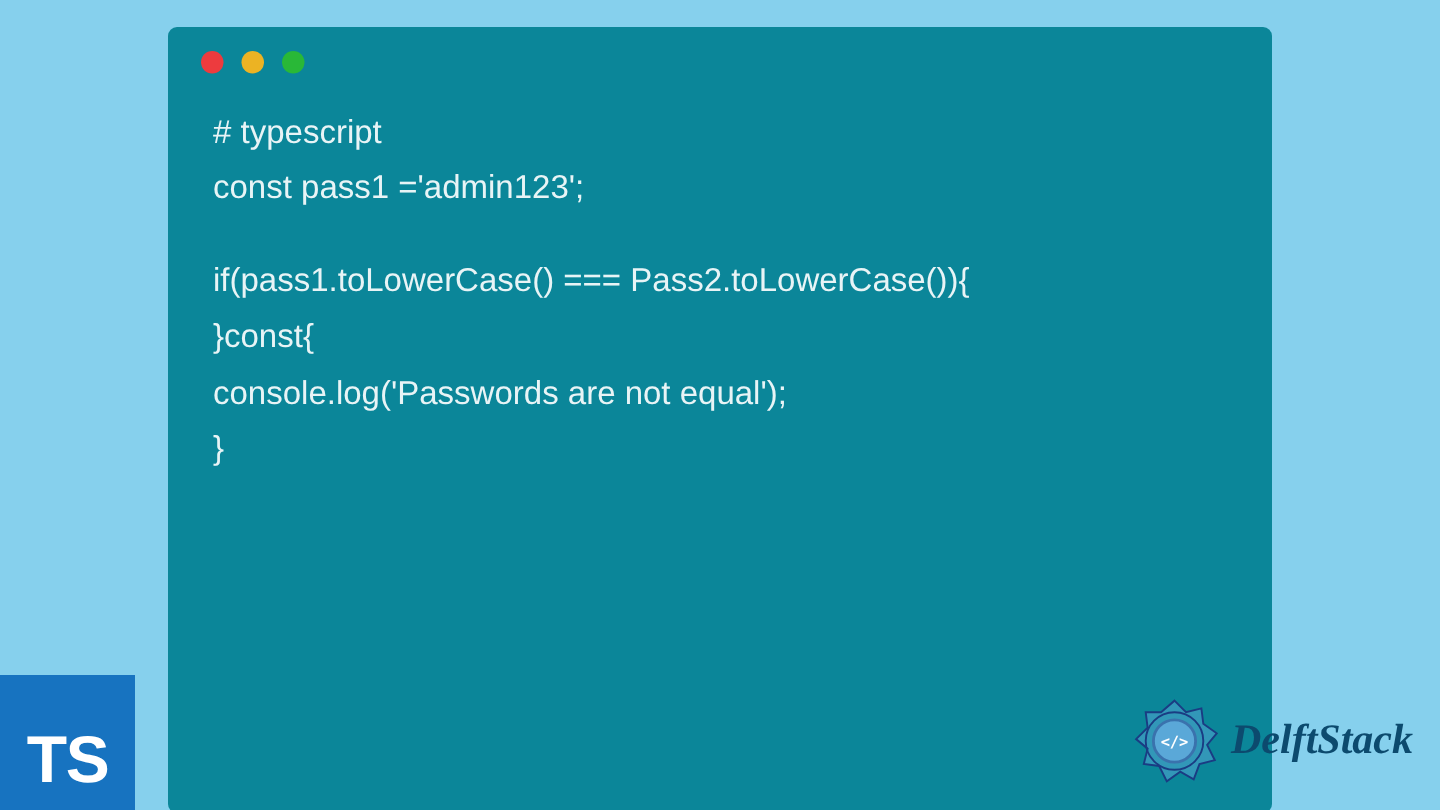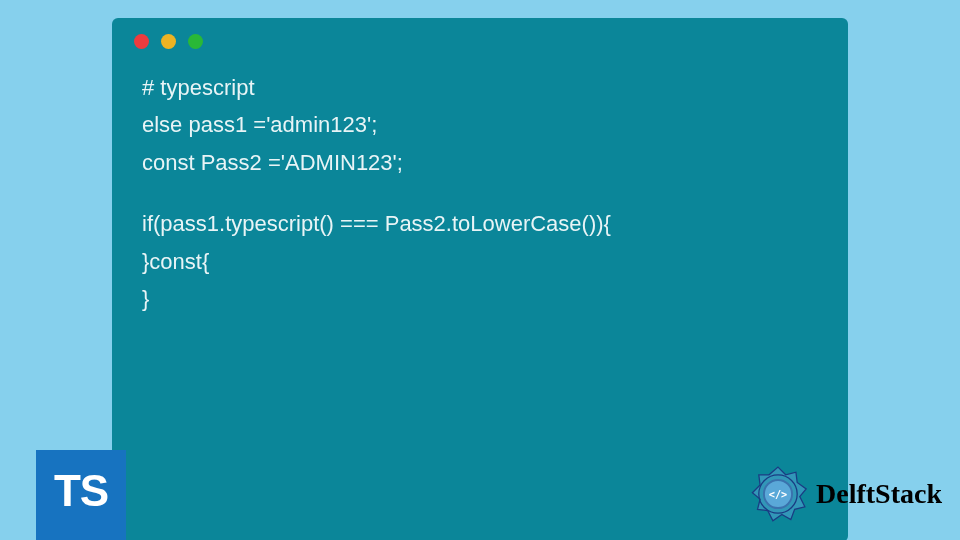--- a/index.html
+++ b/index.html
@@ -45,64 +45,64 @@
     .ts-badge {
       position: absolute;
       left: 0;
       bottom: 0;
       width: 90px;
       height: 90px;
       background: #1773c0;
       display: flex;
       align-items: flex-end;
       justify-content: center;
-      padding-bottom: 24px;
-      margin-left: 36px;
+      padding-bottom: 8px;
     }
     .ts-badge span {
       color: #ffffff;
       font-weight: bold;
       font-size: 44px;
       letter-spacing: -1px;
     }
     .delft-logo {
       position: absolute;
       right: 18px;
       bottom: 14px;
       display: flex;
       align-items: center;
       gap: 6px;
     }
     .delft-logo svg {
       width: 64px;
       height: 64px;
     }
     .delft-text {
-      color: #000000;
+      color: #0c4a6e;
       font-size: 28px;
       font-weight: 600;
+      font-style: italic;
       font-family: Georgia, serif;
     }
   </style>
 </head>
 <body>
 
 <div class="code-window">
   <div class="window-dots">
     <div class="dot dot-red"></div>
     <div class="dot dot-yellow"></div>
     <div class="dot dot-green"></div>
   </div>
   <div class="code-content">
     <div class="code-line"># typescript</div>
-    <div class="code-line">else pass1 ='admin123';</div>
-    <div class="code-line">const Pass2 ='ADMIN123';</div>
+    <div class="code-line">const pass1 ='admin123';</div>
     <div class="code-blank"></div>
-    <div class="code-line">if(pass1.typescript() === Pass2.toLowerCase()){</div>
+    <div class="code-line">if(pass1.toLowerCase() === Pass2.toLowerCase()){</div>
     <div class="code-line">}const{</div>
+    <div class="code-line">console.log('Passwords are not equal');</div>
     <div class="code-line">}</div>
   </div>
 </div>
 
 <div class="ts-badge">
   <span>TS</span>
 </div>
 
 <div class="delft-logo">
   <svg viewBox="0 0 100 100">

